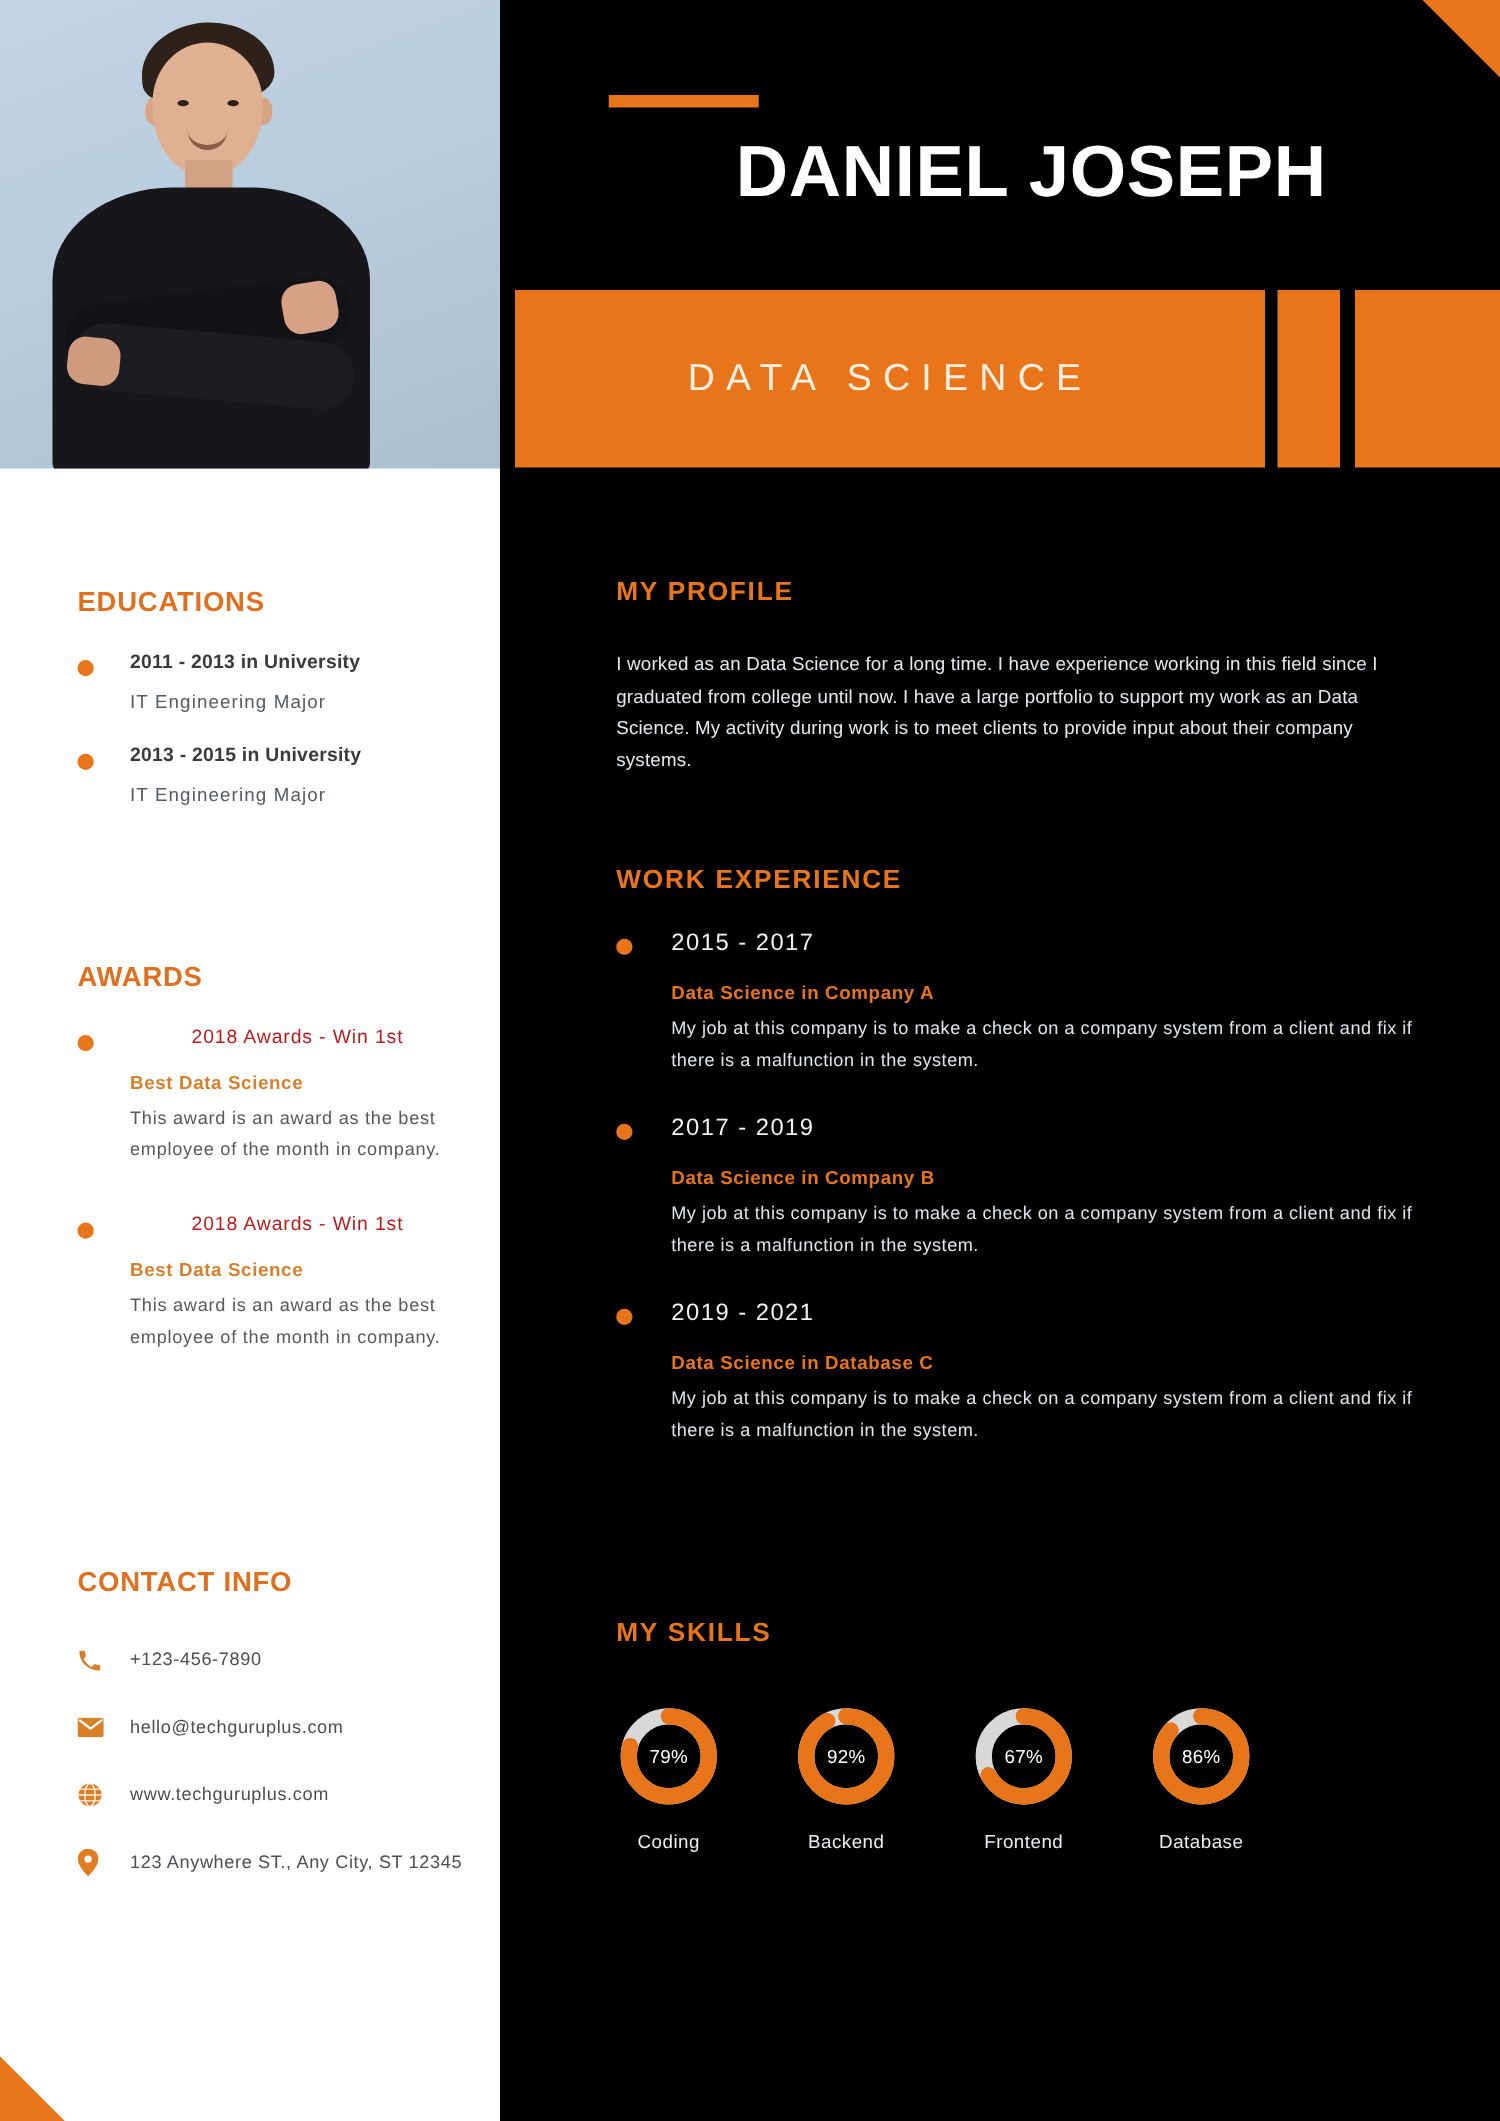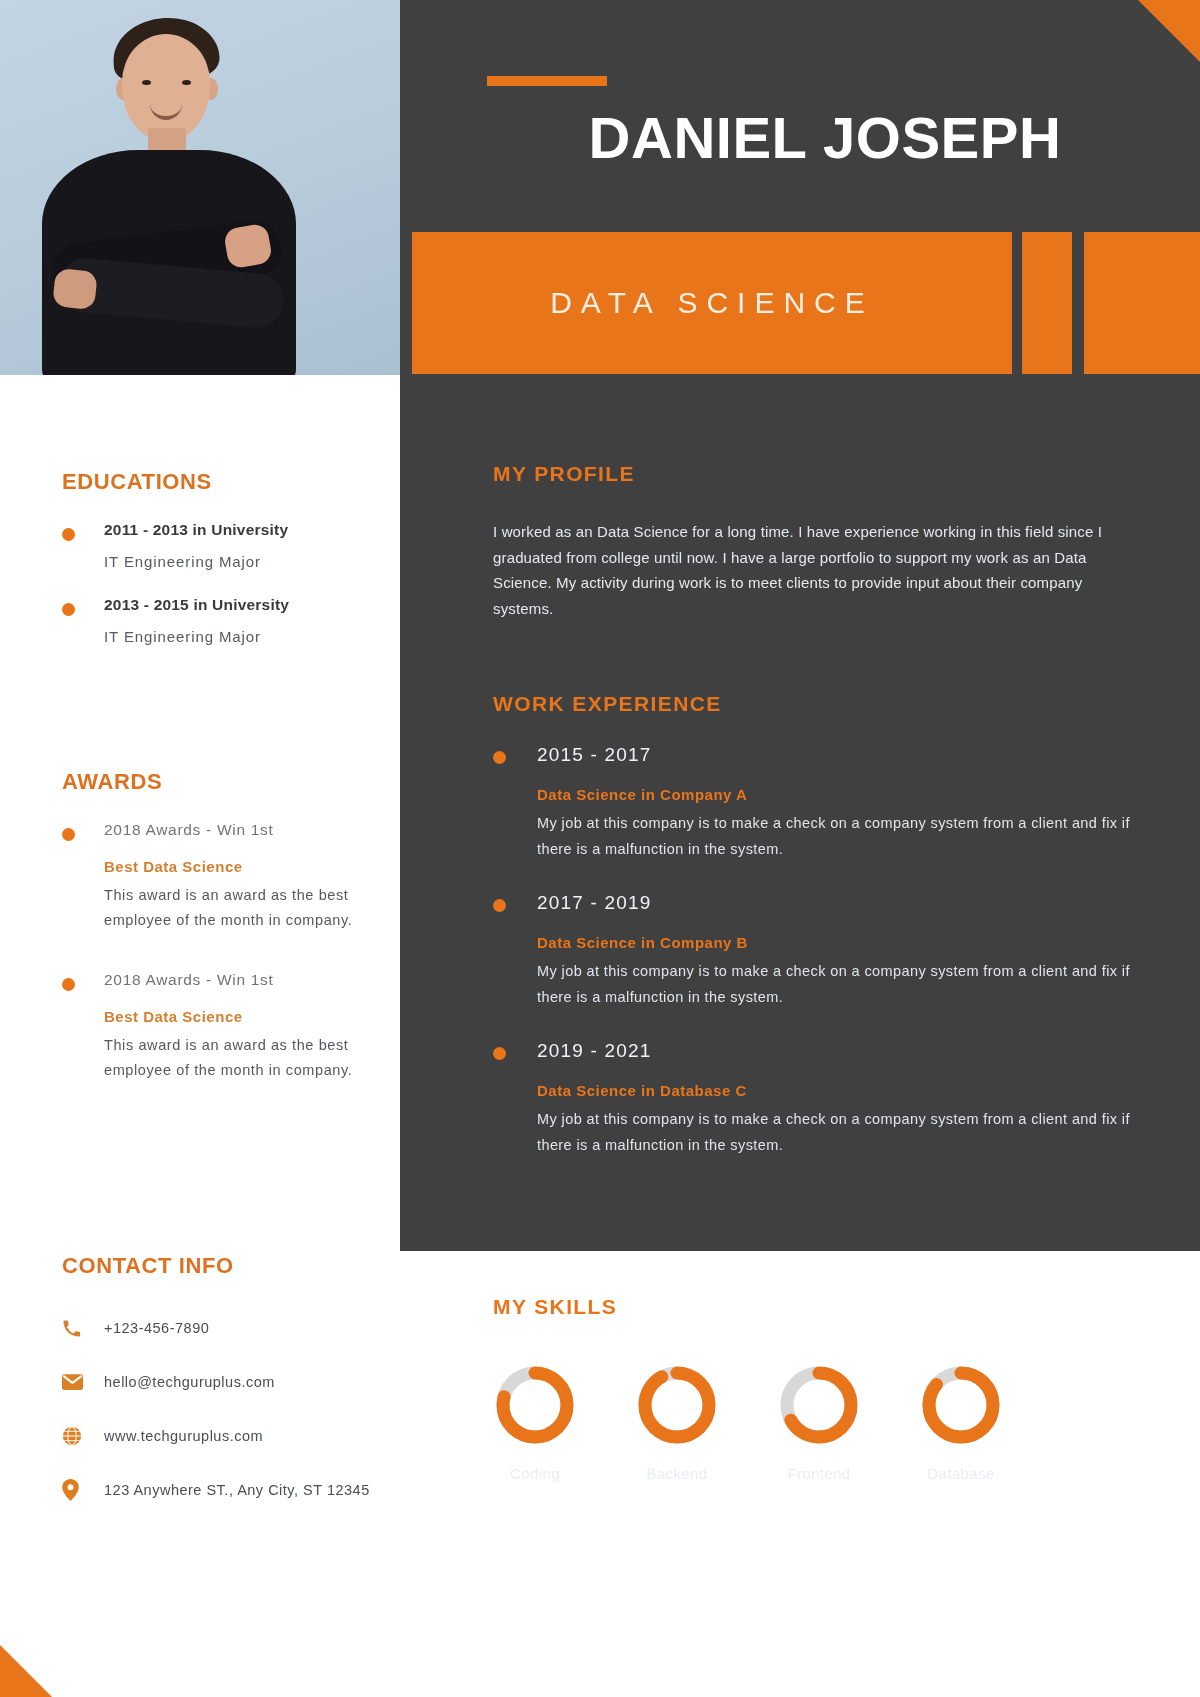--- a/index.html
+++ b/index.html
@@ -141,21 +141,21 @@
   }
   .edu-range {
     color:#3a3a3a; font-size:15.5px; font-weight:bold;
     letter-spacing:0.2px;
   }
   .edu-major {
     color:#555b60; font-size:15px; margin-top:14px;
     letter-spacing:0.9px;
   }
   .aw-line {
-    color:#737373; font-size:15.5px; letter-spacing:0.7px;
+    color:#b91c1c; font-size:15.5px; letter-spacing:0.7px;text-align:center;
   }
   .aw-title {
     color:#d4812f; font-size:15px; font-weight:bold;
     letter-spacing:0.5px; margin-top:19px;
   }
   .aw-desc {
     color:#55585c; font-size:14.5px; line-height:25px;
     margin-top:8px; letter-spacing:0.6px;
   }
 
@@ -169,22 +169,22 @@
     width:24px; height:22px;
     display:flex; align-items:center; justify-content:flex-start;
   }
   .ci-icon svg { display:block; }
   .ci-text { color:#4a4e52; font-size:14.5px; letter-spacing:0.5px; }
 
   
   #right-col {
     position:absolute;
     left:400px; top:0;
-    width:800px; height:1251px;
-    background:#404040;
+    width:800px; height:1697px;
+    background:#000000;
     z-index:1;
   }
   #corner-tri {
     position:absolute; right:0; top:0;
     width:0; height:0;
     border-top:62px solid #e8751a;
     border-left:62px solid transparent;
     z-index:3;
   }
   #name-rule {

